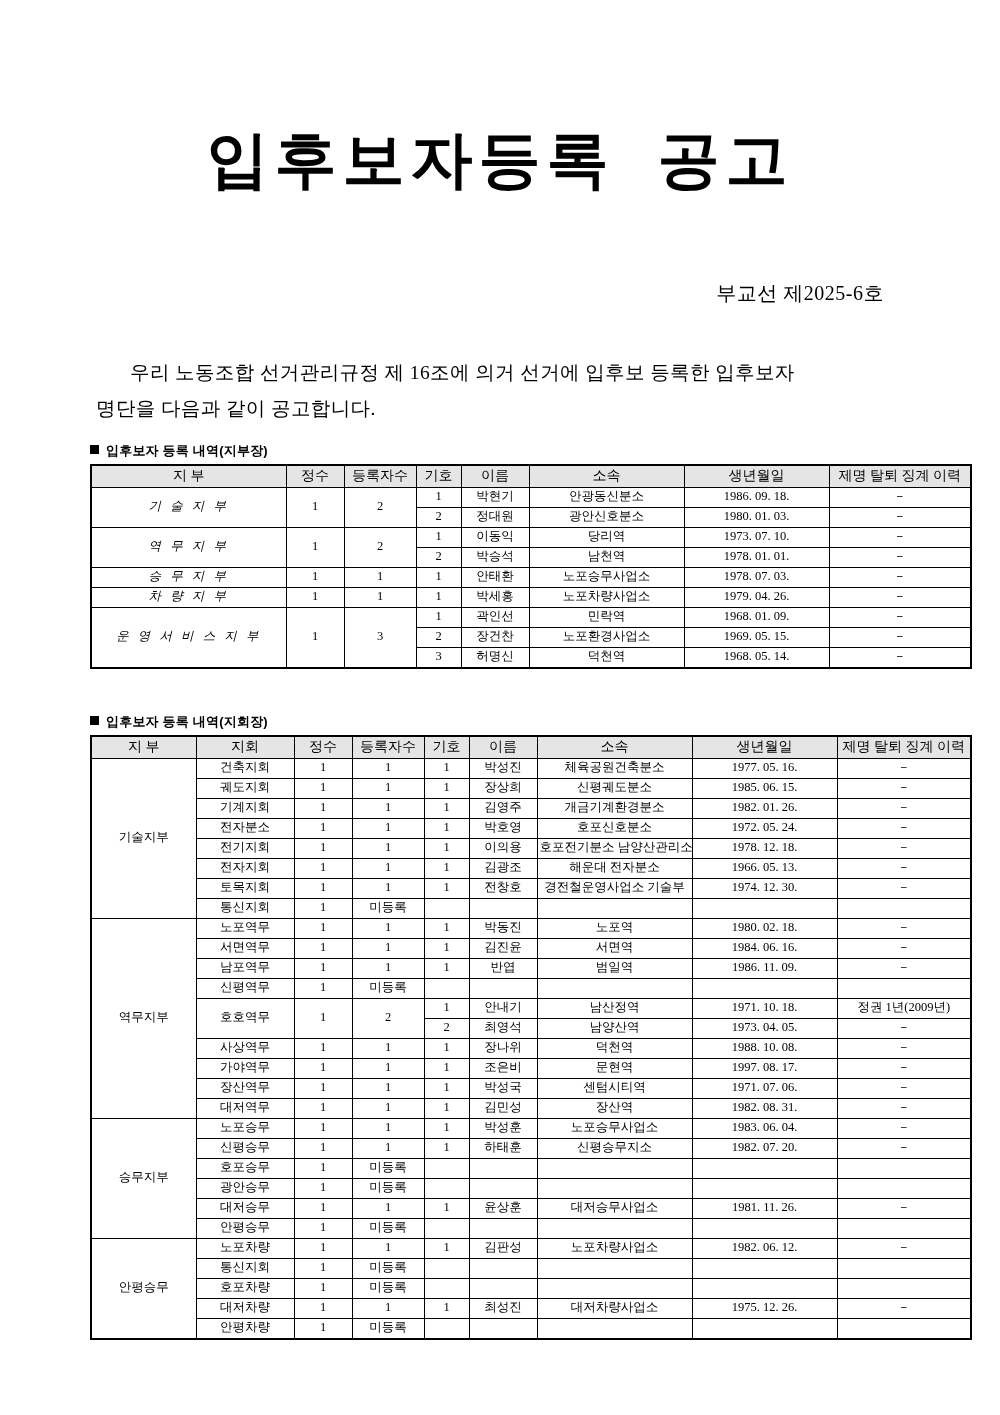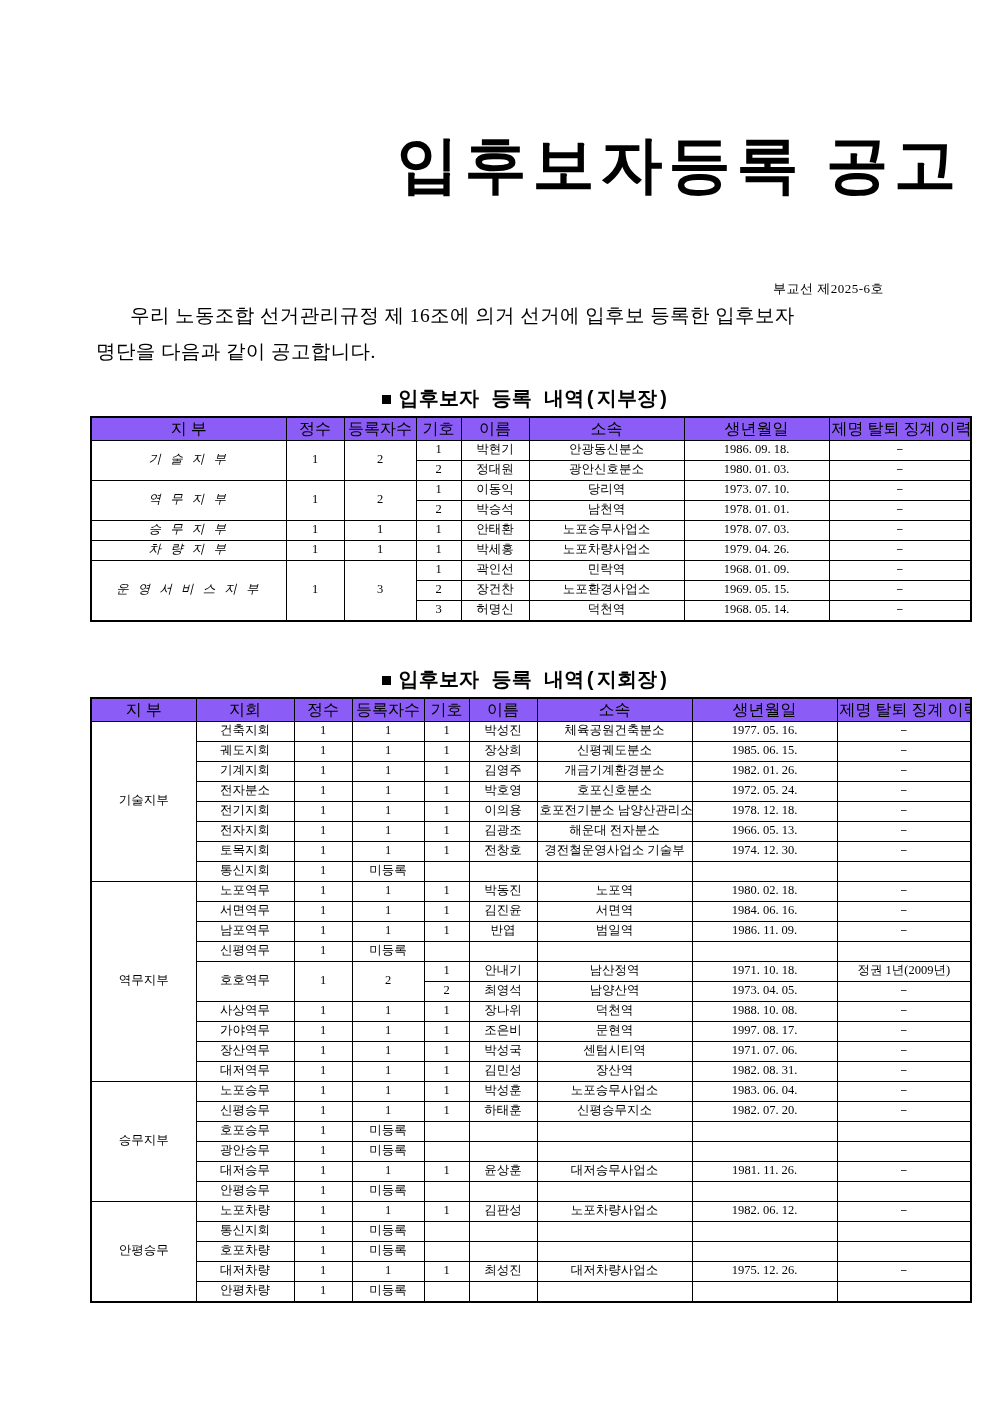--- a/index.html
+++ b/index.html
@@ -15,51 +15,51 @@
     position: relative;
   }
   .page {
     width: 1000px;
     height: 1415px;
     box-sizing: border-box;
     padding: 0 38px;
     position: relative;
   }
   .doc-title {
-    text-align: right;
-    font-family: Liberation Serif, serif;
+    text-align: center;
+    font-family: Liberation Mono, monospace;
     font-weight: bold;
     font-size: 62px;
     letter-spacing: 6px;
     margin-top: 128px;
     margin-bottom: 0;
     line-height: 1.2;
   }
   .doc-number {
     text-align: right;
-    font-size: 13px;
+    font-size: 20px;
     margin-top: 78px;
     padding-right: 78px;
     letter-spacing: 0.5px;
   }
   .intro {
+    margin-top: 48px;
     font-size: 19.5px;
     line-height: 1.85;
     letter-spacing: 0.4px;
     padding: 0 60px 0 58px;
   }
   .intro .indent { display: inline-block; width: 34px; }
 
   .section-head {
-    font-family: Liberation Mono, monospace;
+    font-family: Liberation Sans, sans-serif;
     font-weight: bold;
-    font-size: 20px;
+    font-size: 13px;
     margin: 14px 0 4px 52px;
     letter-spacing: 0.2px;
-    text-align: center;
   }
   .section-head .bullet {
     display: inline-block;
     width: 9px;
     height: 9px;
     background: #000;
     margin-right: 7px;
     vertical-align: 1px;
   }
   table.reg {
@@ -73,23 +73,23 @@
     font-size: 12.5px;
     text-align: center;
     padding: 1px 2px;
     height: 17px;
     line-height: 1.25;
     overflow: hidden;
     white-space: nowrap;
   }
   table.reg thead th {
     font-weight: normal;
-    font-size: 16px;
+    font-size: 14px;
     height: 19px;
-    background: #8b5cf6;
+    background: #e5e5e5;
     margin-top: 8px;
   }
   table.reg.outer {
     border: 2px solid #000;
   }
   .spacer-md { height: 30px; }
   .tbl-wrap { position: relative; }
   .tbl-wrap::after {
     content: "";
     position: absolute;

